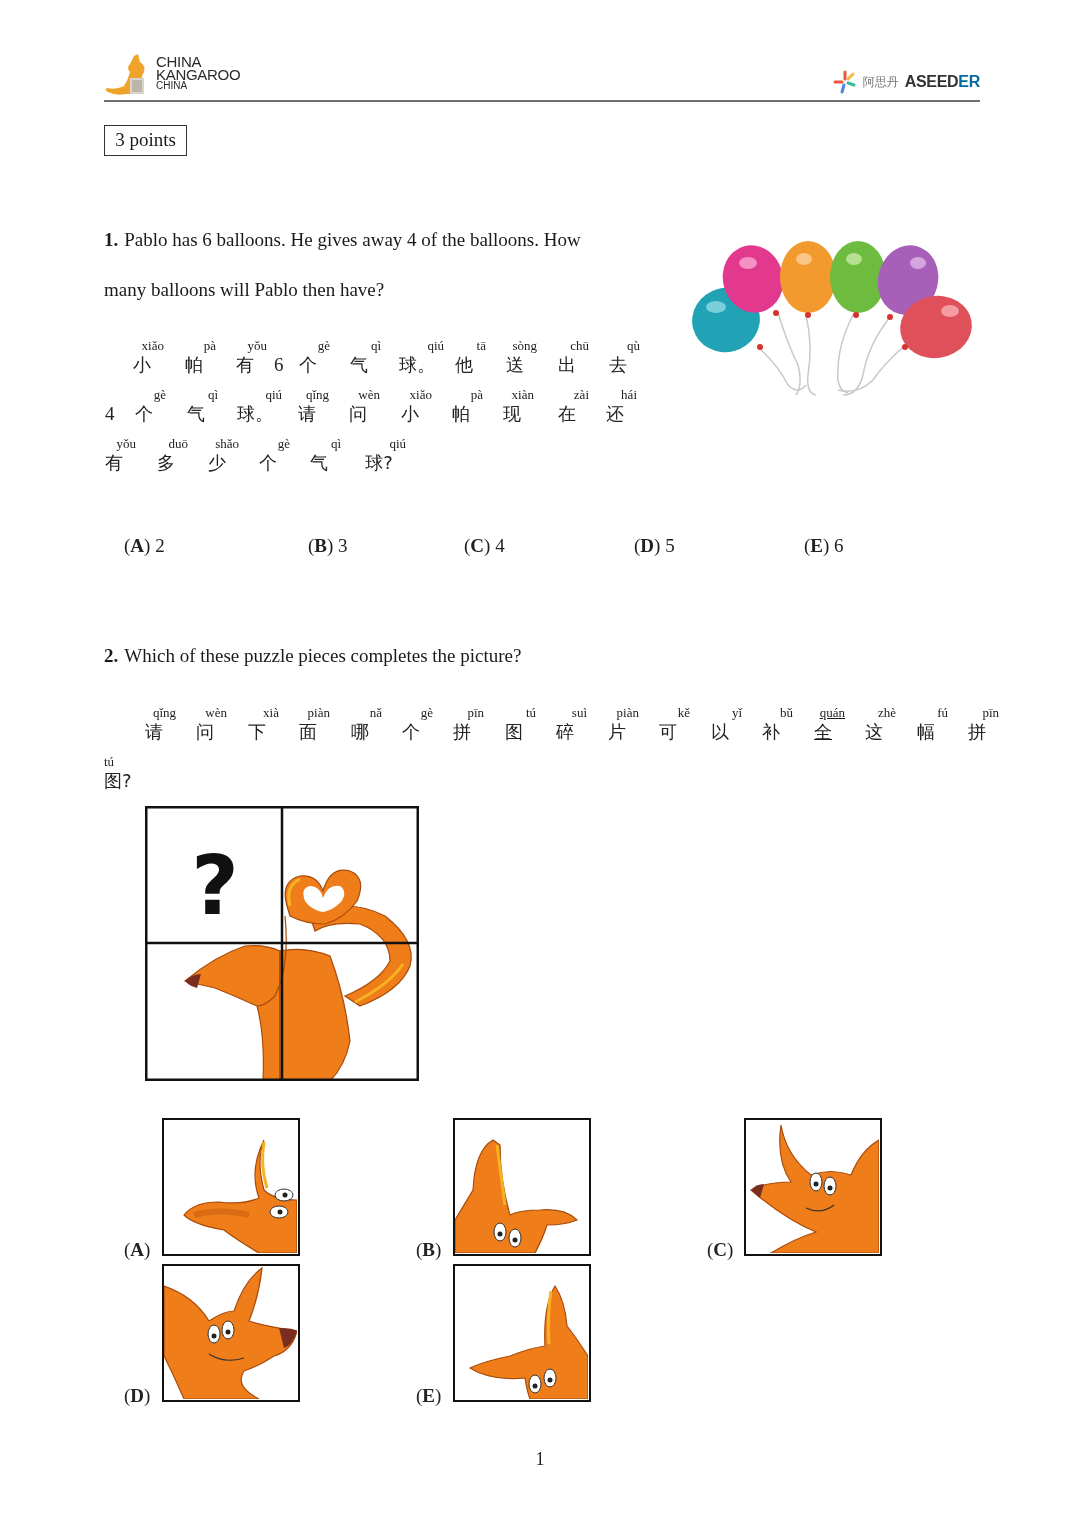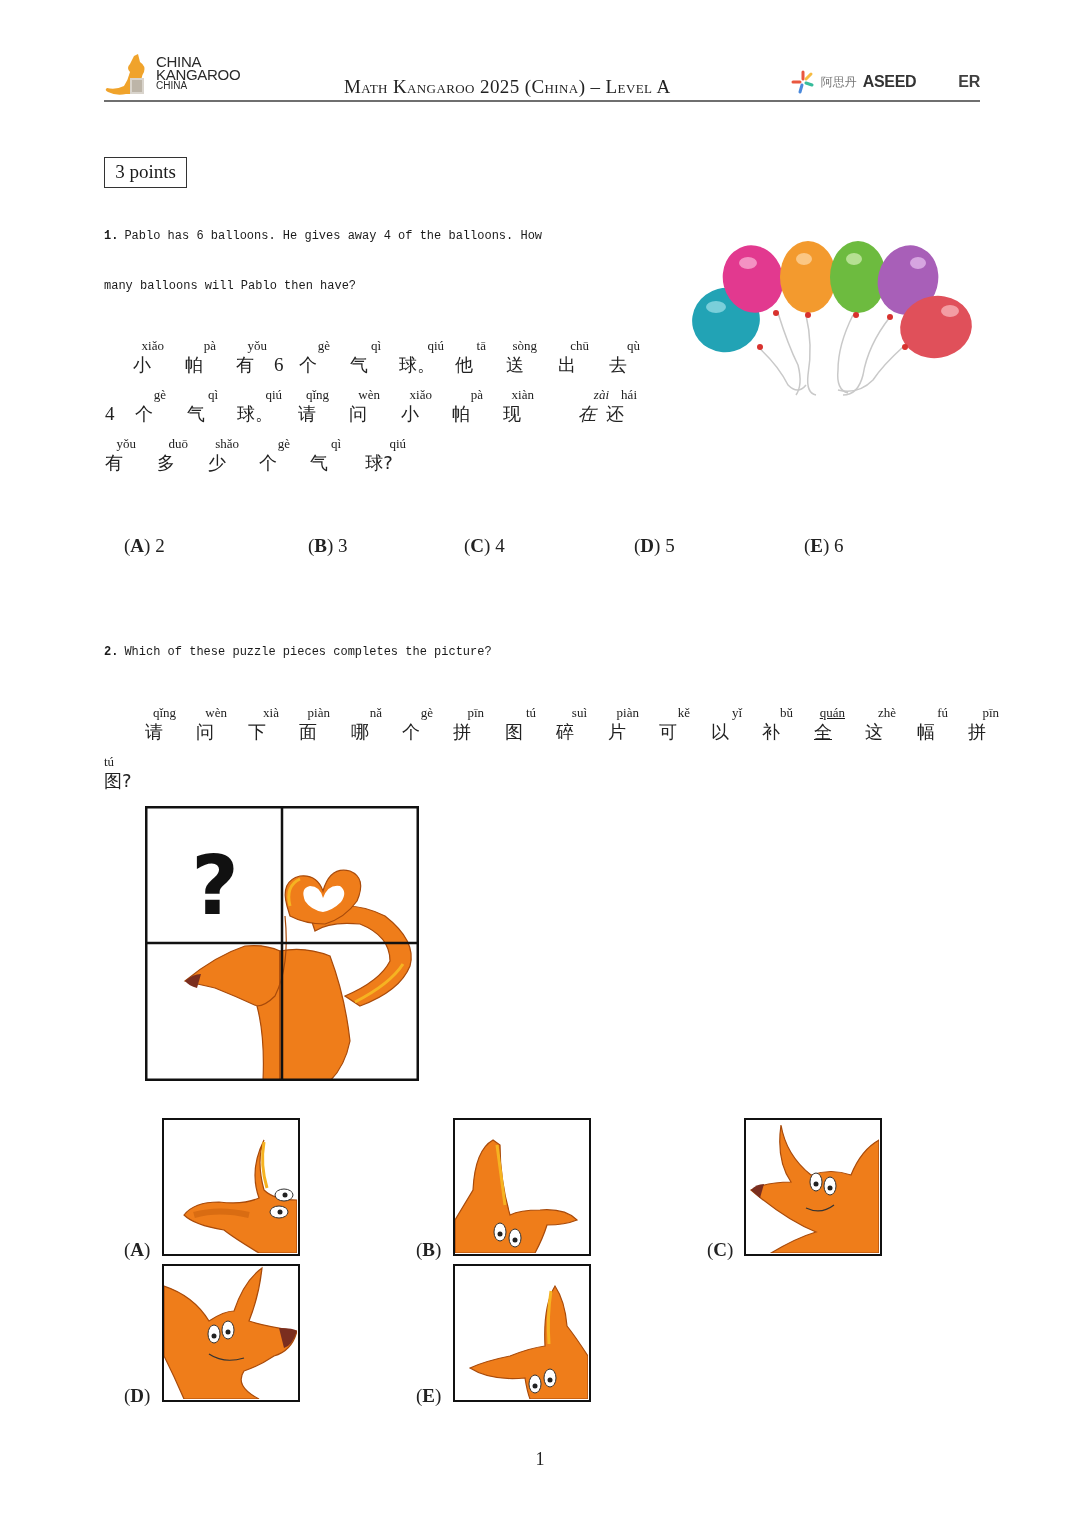--- a/index.html
+++ b/index.html
@@ -10,27 +10,27 @@
   .header { position: absolute; left: 104px; top: 50px; width: 876px; height: 52px; }
   .header-rule { position: absolute; left: 104px; top: 100px; width: 876px; height: 1.5px; background: #6f6f6f; }
   .mk-logo { position: absolute; left: 0; top: 2px; width: 140px; height: 46px; }
   .mk-text { position: absolute; left: 52px; top: 3px; font-family: "Liberation Sans", sans-serif; color: #2a2a2a; line-height: 13px; }
   .mk-text .l1, .mk-text .l2 { font-size: 15px; font-weight: 500; letter-spacing: -0.3px; display: block; }
   .mk-text .l3 { font-size: 10px; display: block; line-height: 10px; }
   .header-title { position: absolute; left: 240px; top: 26px; font-family: "Liberation Serif", serif; font-size: 19px; font-variant: small-caps; letter-spacing: 0.4px; color: #222; }
   .aseeder { position: absolute; right: 0; top: 20px; height: 24px; display: flex; align-items: center; gap: 6px; }
   .aseeder .cn { font-family: "DejaVu Sans", sans-serif; font-size: 12px; color: #777; }
   .aseeder .en { font-family: "Liberation Sans", sans-serif; font-weight: 700; font-size: 16px; color: #333; letter-spacing: -0.3px; }
-  .aseeder .en .er { color: #404040; padding-left: 42px; }
-
-  
-  .points-box { position: absolute; left: 104px; top: 125px; width: 83px; height: 31px; border: 1.2px solid #333; font-family: "Liberation Serif", serif; font-size: 19px; line-height: 28px; text-align: center; margin-top: 32px; }
-
-  
-  .q-text { position: absolute; font-family: Liberation Mono, monospace; font-size: 12px; color: #1a1a1a; }
+  .aseeder .en .er { color: #0369a1; }
+
+  
+  .points-box { position: absolute; left: 104px; top: 125px; width: 83px; height: 31px; border: 1.2px solid #333; font-family: "Liberation Serif", serif; font-size: 19px; line-height: 28px; text-align: center; }
+
+  
+  .q-text { position: absolute; font-family: Liberation Serif, serif; font-size: 19px; color: #1a1a1a; }
   .q-text .num { font-weight: 700; margin-right: 6px; }
   .q1-line1 { left: 104px; top: 229px; }
   .q1-line2 { left: 104px; top: 279px; }
 
   .balloons { position: absolute; left: 688px; top: 235px; width: 290px; height: 165px; }
 
   
   .py-row { position: absolute; height: 40px; }
   .py-cell { position: absolute; top: 0; text-align: center; width: 44px; }
   .py-cell .py { display: block; font-family: "Liberation Serif", serif; font-size: 13px; height: 16px; line-height: 16px; color: #222; text-align: right; }
@@ -62,21 +62,20 @@
       <path d="M30 4 L34 2 L36 10 Q42 14 40 20 Q36 26 38 34 Q40 40 34 42 L22 42 Q12 44 4 40 Q0 38 3 36 Q12 38 20 34 Q24 28 26 20 Q22 16 26 12 Z" fill="#f0a32b"></path>
       <rect x="26" y="26" width="14" height="16" fill="#d9d4cc"></rect>
       <rect x="28" y="28" width="10" height="12" fill="#bdb5a8"></rect>
     </svg>
     <div class="mk-text">
       <span class="l1">CHINA</span>
       <span class="l2">KANGAROO</span>
       <span class="l3">CHINA</span>
     </div>
   </div>
-  <div class="header-title">Math Kangaroo 2025 (China) – Level A</div>
   <div class="aseeder">
     <svg width="24" height="24" viewBox="0 0 24 24">
       <line x1="12" y1="2" x2="12" y2="9" stroke="#e9573f" stroke-width="3" stroke-linecap="round"></line>
       <line x1="2" y1="12" x2="9" y2="12" stroke="#e9573f" stroke-width="3" stroke-linecap="round"></line>
       <line x1="15" y1="9" x2="20" y2="4" stroke="#f6bb42" stroke-width="3" stroke-linecap="round"></line>
       <line x1="15" y1="13" x2="21" y2="15" stroke="#37bc9b" stroke-width="3" stroke-linecap="round"></line>
       <line x1="11" y1="15" x2="9" y2="22" stroke="#4a89dc" stroke-width="3" stroke-linecap="round"></line>
     </svg>
     <span class="cn">阿思丹</span>
     <span class="en"><span>ASEED</span><span class="er">ER</span></span>
@@ -160,21 +159,21 @@
       <span class="hz">小</span>
     </div>
   <div class="py-cell" style="left:335px;">
       <span class="py">pà</span>
       <span class="hz">帕</span>
     </div>
   <div class="py-cell" style="left:386px;">
       <span class="py">xiàn</span>
       <span class="hz">现</span>
     </div>
-  <div class="py-cell" style="left:461px;font-style:italic;">
+  <div class="py-cell" style="left:441px;">
       <span class="py">zài</span>
       <span class="hz">在</span>
     </div>
   <div class="py-cell" style="left:489px;">
       <span class="py">hái</span>
       <span class="hz">还</span>
     </div>
 </div>
 
 <div class="py-row" style="left:92px; top:436px; width:320px;">

